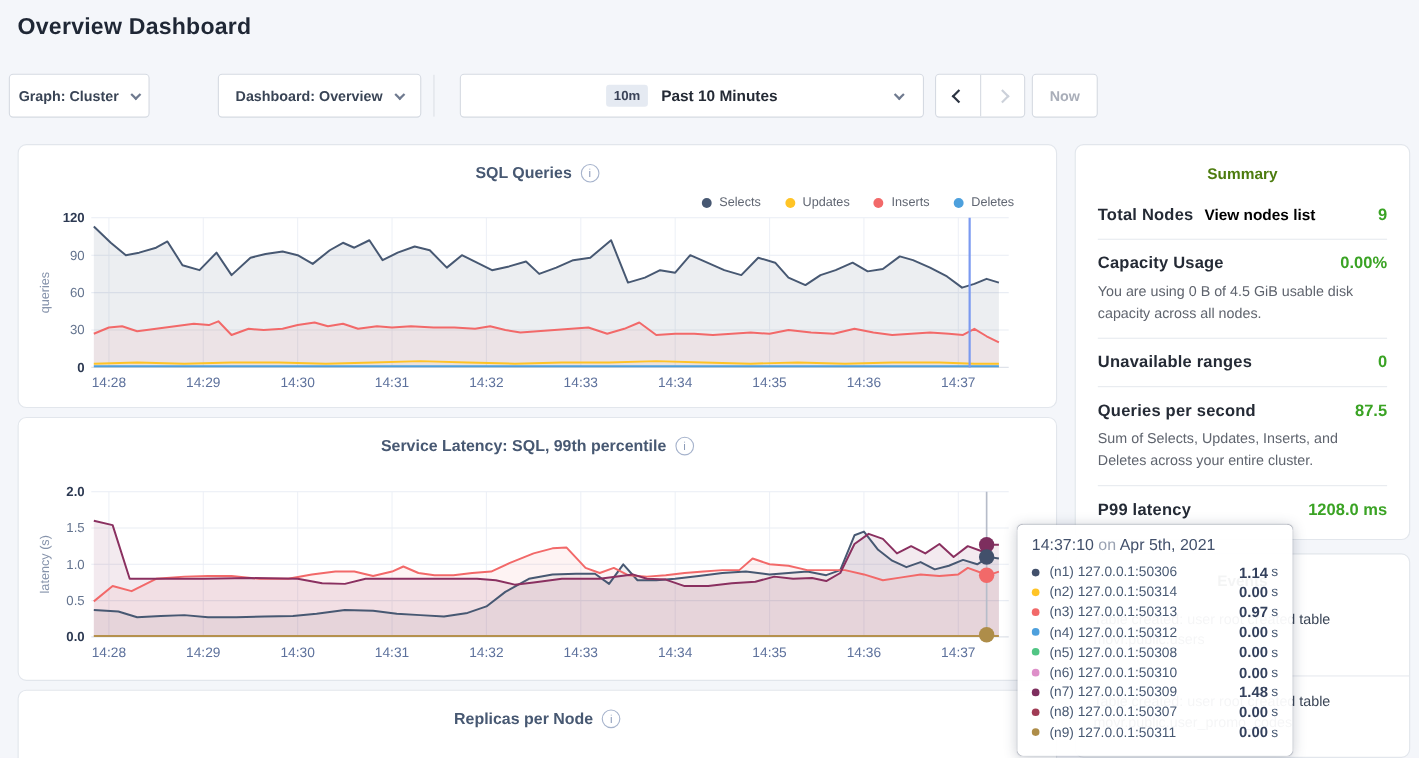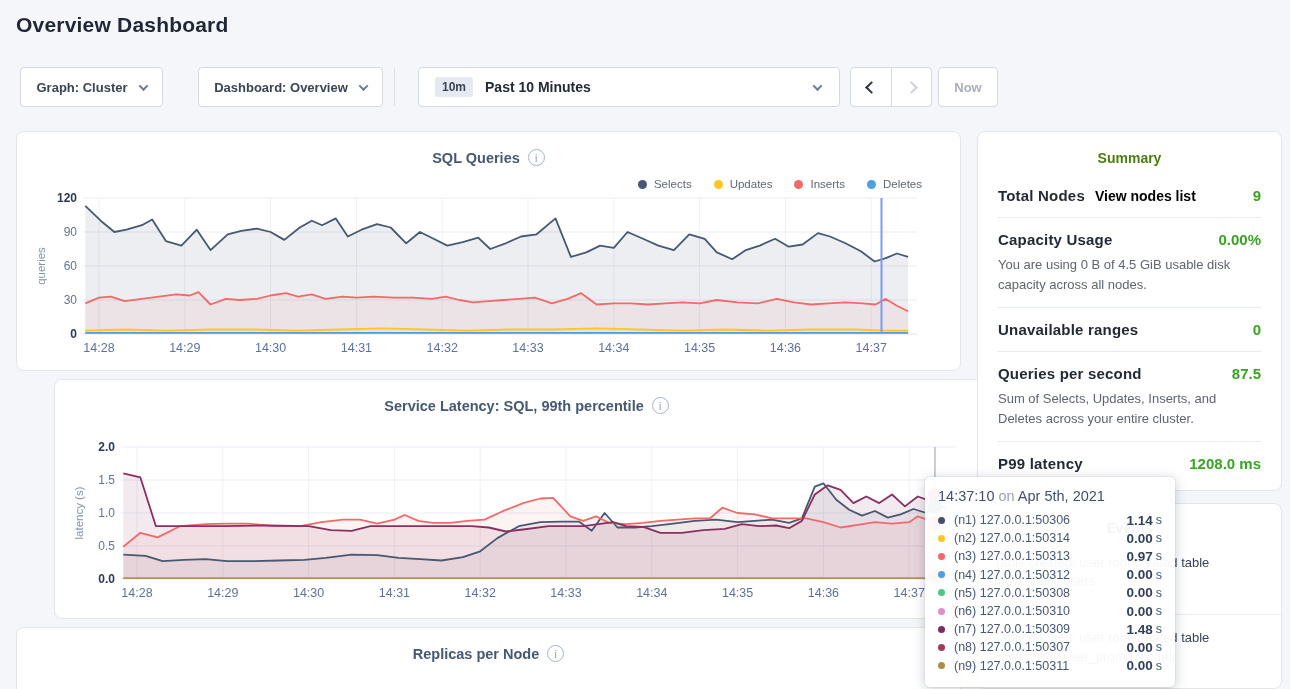--- a/index.html
+++ b/index.html
@@ -11,37 +11,37 @@
   
   .page-title{position:absolute;left:16px;top:13px;font-size:21px;font-weight:700;color:#1f2735;letter-spacing:.2px;}
   
   .toolbar{position:absolute;left:0;top:67px;width:100%;height:40px;}
   .tb-btn{
     position:absolute;display:flex;align-items:center;justify-content:center;gap:12px;
     height:40px;background:#fff;border:1px solid #d5dae2;border-radius:4px;
     font-size:13px;font-weight:700;color:#394455;cursor:pointer;
   }
   .chev-down{width:7px;height:7px;border-right:2px solid #6f7a8f;border-bottom:2px solid #6f7a8f;transform:rotate(45deg) translate(-1px,-1px);}
-  .btn-graph{left:20px;width:143px;}
+  .btn-graph{left:8px;width:128px;}
   .btn-dash{left:198px;width:185px;}
   .tb-divider{position:absolute;left:394px;top:1px;width:1px;height:38px;background:#dcdfe6;}
-  .time-select{position:absolute;left:418px;width:422px;justify-content:flex-start;padding:0 16px;}
+  .time-select{position:absolute;left:418px;width:422px;justify-content:center;padding:0 16px;}
   .time-badge{background:#e5eaf2;border-radius:3px;padding:3px 7px;font-size:12px;font-weight:700;color:#3a4358;}
   .time-label{font-size:14px;font-weight:700;color:#242a35;}
   .time-select .chev-down{position:absolute;right:18px;}
   .arrow-group{position:absolute;left:850px;display:flex;height:40px;border:1px solid #d5dae2;border-radius:4px;background:#fff;overflow:hidden;}
   .arrow-cell{width:40px;height:38px;display:flex;align-items:center;justify-content:center;cursor:pointer;}
   .arrow-cell + .arrow-cell{border-left:1px solid #d5dae2;}
   .chev-left{width:9px;height:9px;border-left:2.5px solid #2c3442;border-bottom:2.5px solid #2c3442;transform:rotate(45deg);}
   .chev-right{width:9px;height:9px;border-right:2.5px solid #ccd1da;border-top:2.5px solid #ccd1da;transform:rotate(45deg);}
   .btn-now{left:938px;width:60px;color:#a9aeb9;cursor:default;}
   
   .card{position:absolute;background:#fff;border:1px solid #e2e6ec;border-radius:8px;}
   .card-sql{left:16px;top:131px;width:945px;height:240px;}
-  .card-latency{left:16px;top:379px;width:945px;height:240px;margin-left:38px;}
+  .card-latency{left:16px;top:379px;width:945px;height:240px;}
   .card-replicas{left:16px;top:627px;width:945px;height:80px;}
   .card-summary{left:977px;top:131px;width:305px;height:360px;}
   .card-events{left:977px;top:503px;width:305px;height:186px;}
   .chart-title{display:flex;align-items:center;justify-content:center;gap:8px;padding-top:17px;font-size:14.5px;font-weight:700;color:#475872;}
   .info-icon{width:17px;height:17px;border:1px solid #a6b3cc;border-radius:50%;display:inline-flex;align-items:center;justify-content:center;color:#8b9ab8;font-size:10.5px;font-weight:400;cursor:pointer;}
   .info-icon::before{content:"i";}
   .legend{position:absolute;right:38px;top:46px;display:flex;gap:22px;align-items:center;}
   .legend-item{display:flex;align-items:center;gap:7px;cursor:pointer;}
   .legend-dot{width:9px;height:9px;border-radius:50%;}
   .legend-label{font-size:11.5px;color:#606672;}

